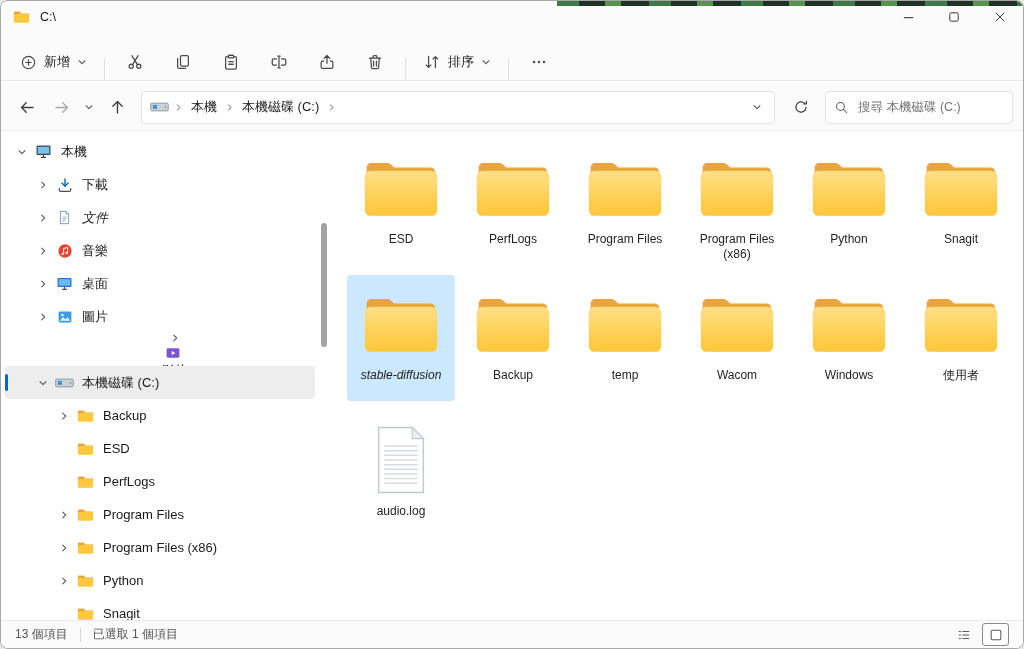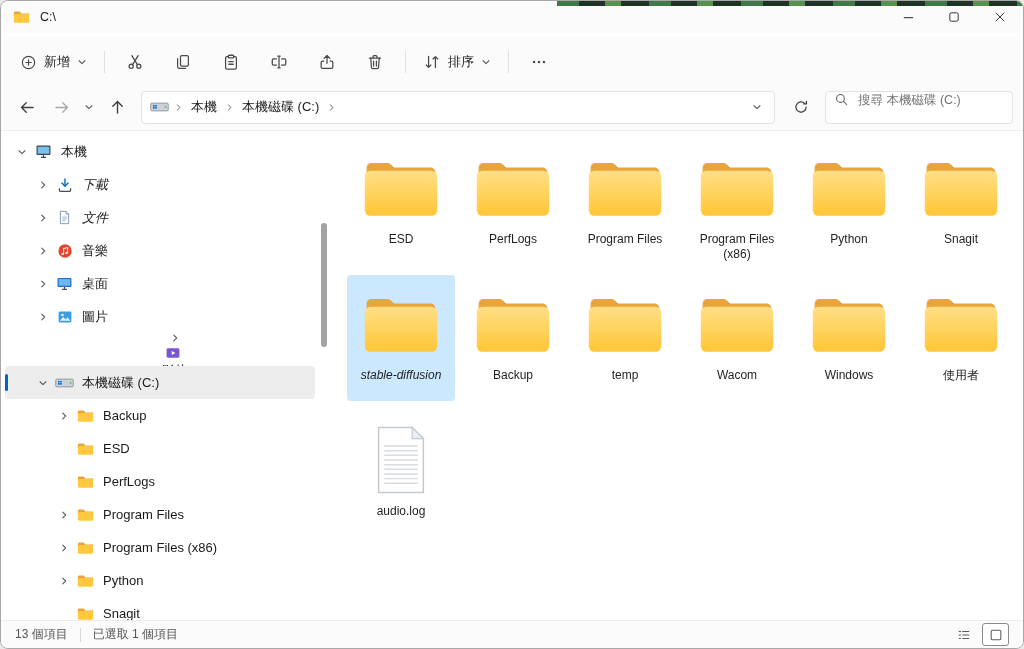--- a/index.html
+++ b/index.html
@@ -8,41 +8,41 @@
   .bg-peek{position:absolute;top:0;left:556px;right:0;height:5px;z-index:9;
            background:repeating-linear-gradient(90deg,#3f7a46 0 22px,#1e3326 22px 48px,#57924f 48px 64px,#1e3326 64px 92px);
            border-top-right-radius:8px;}
   
   .titlebar{position:absolute;top:0;left:0;right:0;height:32px;background:#fbfbfb;display:flex;align-items:center;}
   .tb-app-icon{margin-left:12px;display:flex;align-items:center;}
   .tb-title{margin-left:10px;font-size:12.5px;color:#1b1b1b;}
   .win-controls{margin-left:auto;display:flex;height:32px;}
   .win-btn{width:46px;height:32px;display:flex;align-items:center;justify-content:center;}
   
-  .toolbar{position:absolute;top:36px;left:0;right:0;height:51px;background:#fbfbfb;
-           border-bottom:1px solid #e7e7e7;display:flex;align-items:center;padding:0 10px;box-sizing:border-box;}
+  .toolbar{position:absolute;top:29px;left:0;right:0;height:51px;background:#fbfbfb;
+           border-bottom:1px solid #e7e7e7;display:flex;align-items:flex-end;padding:0 10px;box-sizing:border-box;}
   button.tb-btn{border:none;background:transparent;font:inherit;display:flex;align-items:center;gap:7px;
                 padding:0 9px;height:36px;border-radius:4px;color:#1b1b1b;font-size:13px;cursor:default;}
   .tb-icon-btn{width:44px;justify-content:center;}
   .tb-sep{width:1px;height:22px;background:#e0e0e0;margin:0 8px;}
   .ticon{display:flex;align-items:center;}
   
   .navbar{position:absolute;top:83px;left:0;right:0;height:47px;background:#fbfbfb;border-bottom:1px solid #eeeeee;
           display:flex;align-items:center;padding:0 10px;box-sizing:border-box;gap:2px;}
   .nav-btn{width:32px;height:32px;display:flex;align-items:center;justify-content:center;border-radius:4px;flex:none;}
   .nav-btn.narrow{width:20px;}
   .addressbar{flex:1;height:33px;margin:0 8px 0 6px;background:#ffffff;border:1px solid #e3e3e3;border-radius:4px;
               display:flex;align-items:center;padding:0 8px;box-sizing:border-box;}
   .breadcrumb{display:flex;align-items:center;font-size:13px;color:#1b1b1b;}
   .crumb{padding:2px 5px;border-radius:3px;}
   .crumb-chev{display:flex;align-items:center;padding:0 3px;}
   .crumb-icon{display:flex;align-items:center;margin-right:2px;}
   .addr-chevron{margin-left:auto;display:flex;align-items:center;padding:0 4px;}
   .searchbox{width:188px;height:33px;background:#ffffff;border:1px solid #e3e3e3;border-radius:4px;
-             display:flex;align-items:flex-start;padding:0 8px;box-sizing:border-box;gap:7px;flex:none;margin-left:6px;}
+             display:flex;align-items:center;padding:0 8px;box-sizing:border-box;gap:7px;flex:none;margin-left:6px;}
   .search-input{border:none;outline:none;flex:1;min-width:0;font-size:12.5px;font-family:inherit;color:#333;background:transparent;}
   .search-input::placeholder{color:#757575;}
   
   .body{position:absolute;top:130px;left:0;right:0;bottom:28px;background:#ffffff;}
   .sidebar{position:absolute;left:0;top:0;width:318px;bottom:0;overflow:hidden;padding-top:4px;box-sizing:border-box;}
   .tree-row{height:33px;display:flex;align-items:center;border-radius:4px;margin:0 4px;position:relative;
             font-size:13px;color:#191919;box-sizing:border-box;}
   .tree-row.selected{background:#ededed;}
   .tree-row.selected::before{content:'';position:absolute;left:0;top:8px;width:3px;height:17px;border-radius:2px;background:#0067c0;}
   .tree-chevron{width:17px;display:flex;justify-content:center;align-items:center;flex:none;}
@@ -318,21 +318,21 @@
           </span>
           <span class="tree-icon">
             <svg viewBox="0 0 20 20" width="17" height="17">
               <rect x="1.8" y="3" width="16.4" height="11" rx="1.2" fill="#3c4754"></rect>
               <rect x="3.2" y="4.4" width="13.6" height="8.2" fill="#7cc0ea"></rect>
               <path d="M10 14v2.4M7 16.8h6" stroke="#3c4754" stroke-width="1.4"></path>
             </svg>
           </span>
           <span class="tree-label">本機</span>
         </div>
-        <div class="tree-row" style="padding-left: 29px; font-style: italic;">
+        <div class="tree-row" style="padding-left: 29px;">
           <span class="tree-chevron">
             <svg viewBox="0 0 12 12" width="10" height="10">
               <path d="M4.5 2.5L8 6l-3.5 3.5" fill="none" stroke="#5c5c5c" stroke-width="1.3" stroke-linecap="round" stroke-linejoin="round"></path>
             </svg>
           </span>
           <span class="tree-icon">
             <svg viewBox="0 0 20 20" width="16" height="16">
               <g fill="none" stroke-linecap="round" stroke-linejoin="round">
                 <path d="M10 2.5v8.5" stroke="#0f6cbd" stroke-width="1.8"></path>
                 <path d="M6.2 7.5l3.8 4 3.8-4" stroke="#0f6cbd" stroke-width="1.8"></path>

